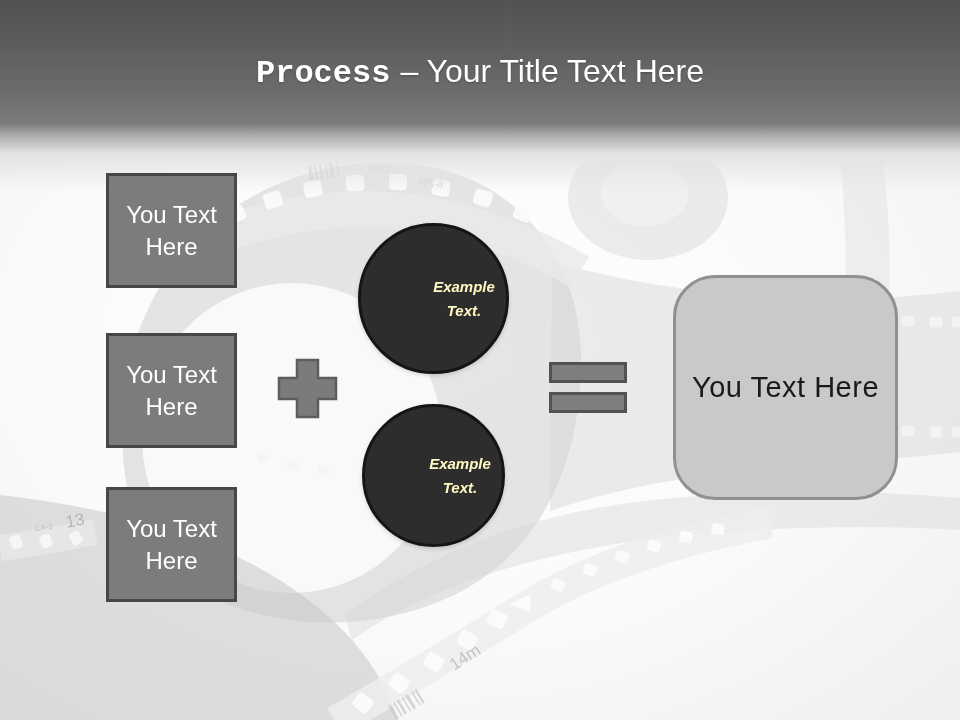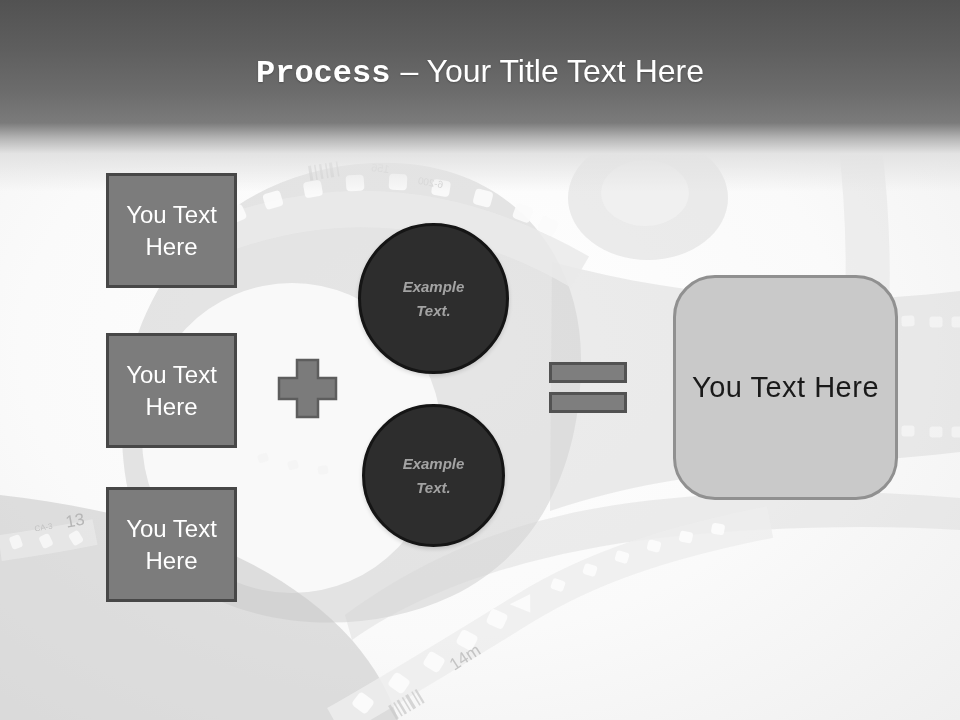--- a/index.html
+++ b/index.html
@@ -26,22 +26,22 @@
     background:#7c7c7c;border:3px solid #474747;
     display:flex;align-items:center;justify-content:center;text-align:center;
     color:#ffffff;font-size:24px;line-height:1.3;
   }
   .step-box .lbl{width:104px;}
   .b1{top:173px;} .b2{top:333px;} .b3{top:487px;}
   .plus-wrap{position:absolute;left:276px;top:357px;width:63px;height:63px;}
   .circle{
     position:absolute;box-sizing:border-box;border-radius:50%;
     background:#2d2d2d;border:3px solid #151515;
-    display:flex;align-items:center;justify-content:center;text-align:center;
-    color:#a3a3a3;font-weight:bold;font-style:italic;font-size:15px;line-height:1.6;
+    display:flex;align-items:center;justify-content:flex-end;text-align:center;
+    color:#fef9c3;font-weight:bold;font-style:italic;font-size:15px;line-height:1.6;
     box-shadow:0 2px 4px rgba(0,0,0,0.15);
   }
   .c1{left:358px;top:223px;width:151px;height:151px;}
   .c2{left:362px;top:404px;width:143px;height:143px;}
   .circle .lbl{width:84px;}
   .equals{position:absolute;left:546px;top:359px;width:84px;height:58px;}
   .eq-bar{
     position:absolute;left:3px;width:78px;height:21px;box-sizing:border-box;
     background:#7e7e7e;border:3px solid #525252;
   }

